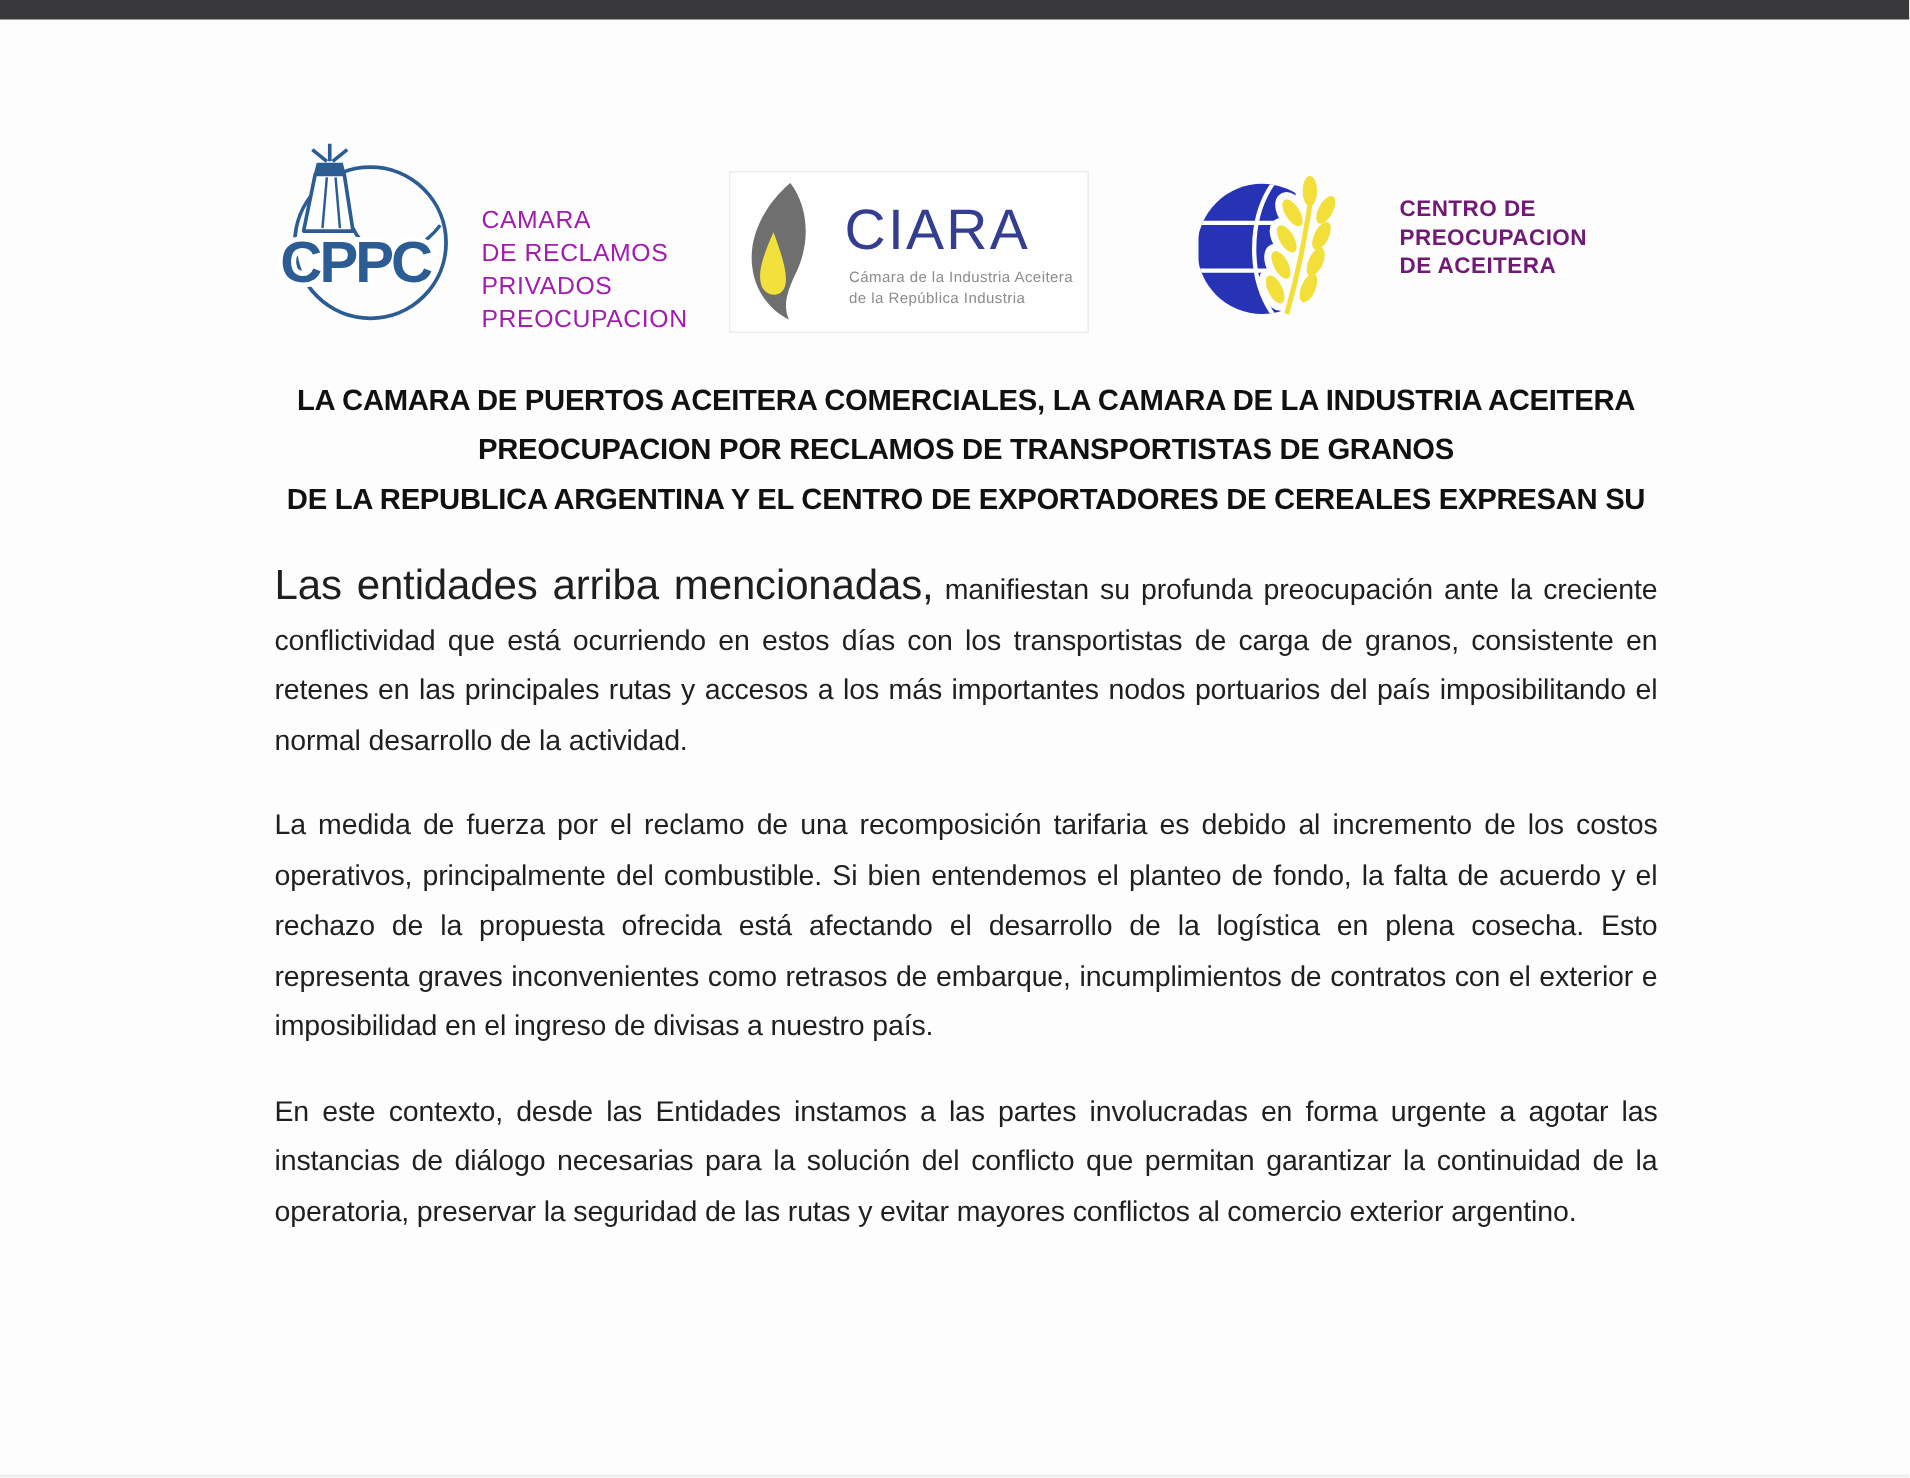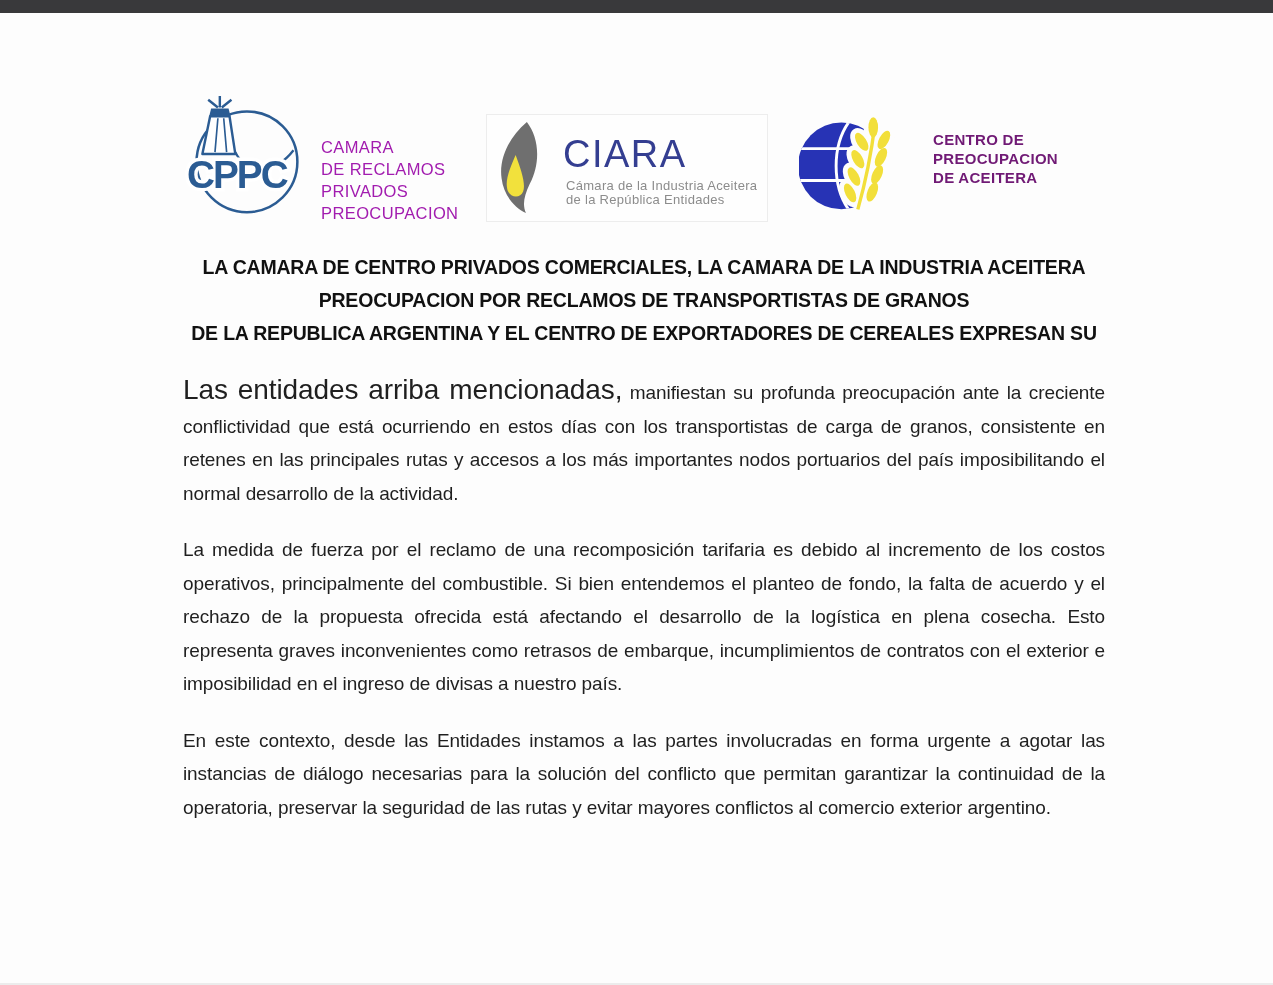--- a/index.html
+++ b/index.html
@@ -59,21 +59,21 @@
   .ciara-textcol { margin-left: 8px; }
   .ciara-wordmark {
     font-size: 38px;
     font-weight: normal;
     letter-spacing: 1.5px;
     color: #343e91;
     line-height: 50px;
   }
   .ciara-subtitle {
     color: #8c8c8c;
-    font-size: 13px;
+    font-size: 10px;
     line-height: 14.5px;
     letter-spacing: 0.3px;
     margin-left: 3px;
   }
   .logo-cec { left: 616px; top: 22px; }
   .cec-mark { width: 108px; height: 102px; }
   .cec-labels {
     margin-left: 26px;
     padding-top: 16px;
     color: #701a75;
@@ -135,21 +135,21 @@
       </div>
 
       <div class="logo-block logo-ciara">
         <svg class="ciara-leaf" viewBox="0 0 64 100">
           <path d="M34,1 C15,17 4,40 7,61 C9,78 20,92 33,98 C29,89 31,80 37,67 C49,44 47,18 34,1 Z" fill="#6f6f6f"></path>
           <path d="M22,36 C15,52 11,63 13,72 C15,82 27,83 30,75 C33,67 28,52 22,36 Z" fill="#f2e13c"></path>
         </svg>
         <div class="ciara-textcol">
           <div class="ciara-wordmark">CIARA</div>
           <div class="ciara-subtitle">Cámara de la Industria Aceitera</div>
-          <div class="ciara-subtitle">de la República Entidades</div>
+          <div class="ciara-subtitle">de la República Industria</div>
         </div>
       </div>
 
       <div class="logo-block logo-cec">
         <svg class="cec-mark" viewBox="0 0 112 104">
           <defs>
             <clipPath id="globeClip">
                 <circle cx="44" cy="53" r="45"></circle>
               </clipPath>
           </defs>
@@ -187,21 +187,21 @@
         </svg>
         <div class="cec-labels">
           <div>CENTRO DE</div>
           <div>PREOCUPACION</div>
           <div>DE ACEITERA</div>
         </div>
       </div>
     </div>
 
     <div class="doc-title">
-      <div>LA CAMARA DE CENTRO PRIVADOS COMERCIALES, LA CAMARA DE LA INDUSTRIA ACEITERA</div>
+      <div>LA CAMARA DE PUERTOS ACEITERA COMERCIALES, LA CAMARA DE LA INDUSTRIA ACEITERA</div>
       <div>PREOCUPACION POR RECLAMOS DE TRANSPORTISTAS DE GRANOS</div>
       <div>DE LA REPUBLICA ARGENTINA Y EL CENTRO DE EXPORTADORES DE CEREALES EXPRESAN SU</div>
     </div>
 
     <p class="para"><span class="lead-in">Las entidades arriba mencionadas,</span> <span>manifiestan su profunda preocupación ante la creciente conflictividad que está ocurriendo en estos días con los transportistas de carga de granos, consistente en retenes en las principales rutas y accesos a los más importantes nodos portuarios del país imposibilitando el normal desarrollo de la actividad.</span></p>
 
     <p class="para">La medida de fuerza por el reclamo de una recomposición tarifaria es debido al incremento de los costos operativos, principalmente del combustible. Si bien entendemos el planteo de fondo, la falta de acuerdo y el rechazo de la propuesta ofrecida está afectando el desarrollo de la logística en plena cosecha. Esto representa graves inconvenientes como retrasos de embarque, incumplimientos de contratos con el exterior e imposibilidad en el ingreso de divisas a nuestro país.</p>
 
     <p class="para">En este contexto, desde las Entidades instamos a las partes involucradas en forma urgente a agotar las instancias de diálogo necesarias para la solución del conflicto que permitan garantizar la continuidad de la operatoria, preservar la seguridad de las rutas y evitar mayores conflictos al comercio exterior argentino.</p>
 

